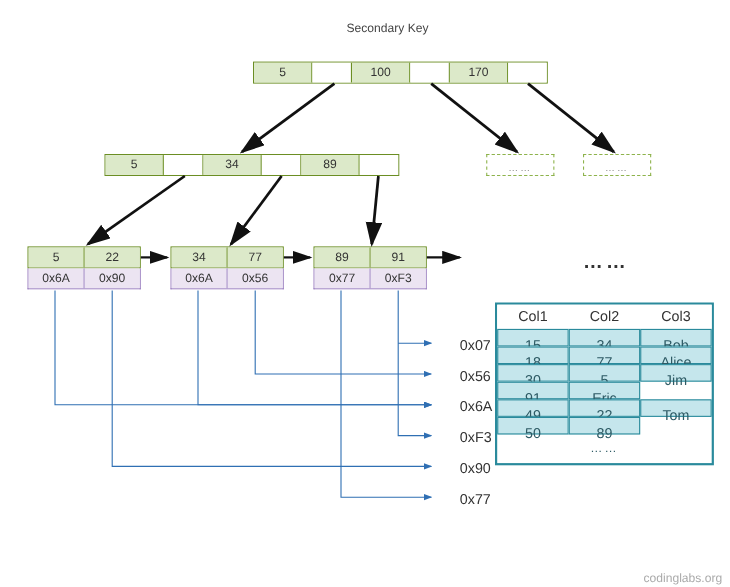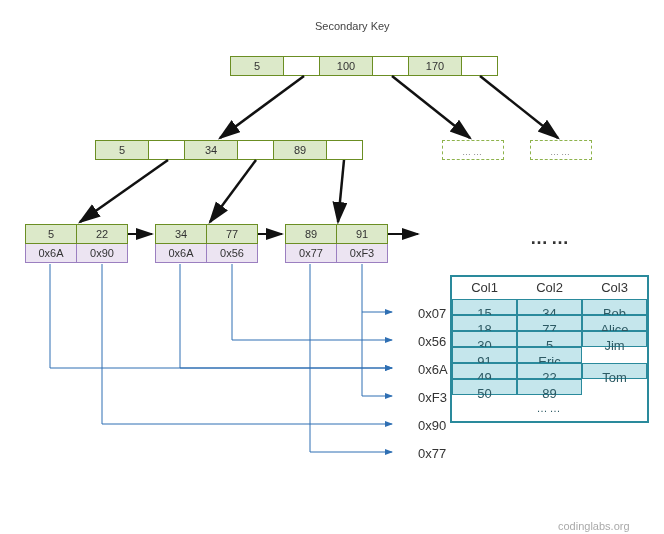--- a/index.html
+++ b/index.html
@@ -196,21 +196,21 @@
         <div>22</div>
         <div>Tom</div>
       </div>
   <div class="trow">
         <div>50</div>
         <div>89</div>
       </div>
   <div class="footer">……</div>
 </div>
 
-<div class="credit" style="left:548px; top:510px;">codinglabs.org</div>
+<div class="credit" style="left:575px; top:510px;">codinglabs.org</div>
 
 <svg width="664" height="534">
   <defs>
     <marker id="aw" markerWidth="10" markerHeight="10" refX="8" refY="3" orient="auto">
       <path d="M0,0 L9,3 L0,6 Z" fill="#111"></path>
     </marker>
     <marker id="ab" markerWidth="8" markerHeight="8" refX="7" refY="3" orient="auto">
       <path d="M0,0 L8,3 L0,6 Z" fill="#2f6fb3"></path>
     </marker>
   </defs>

